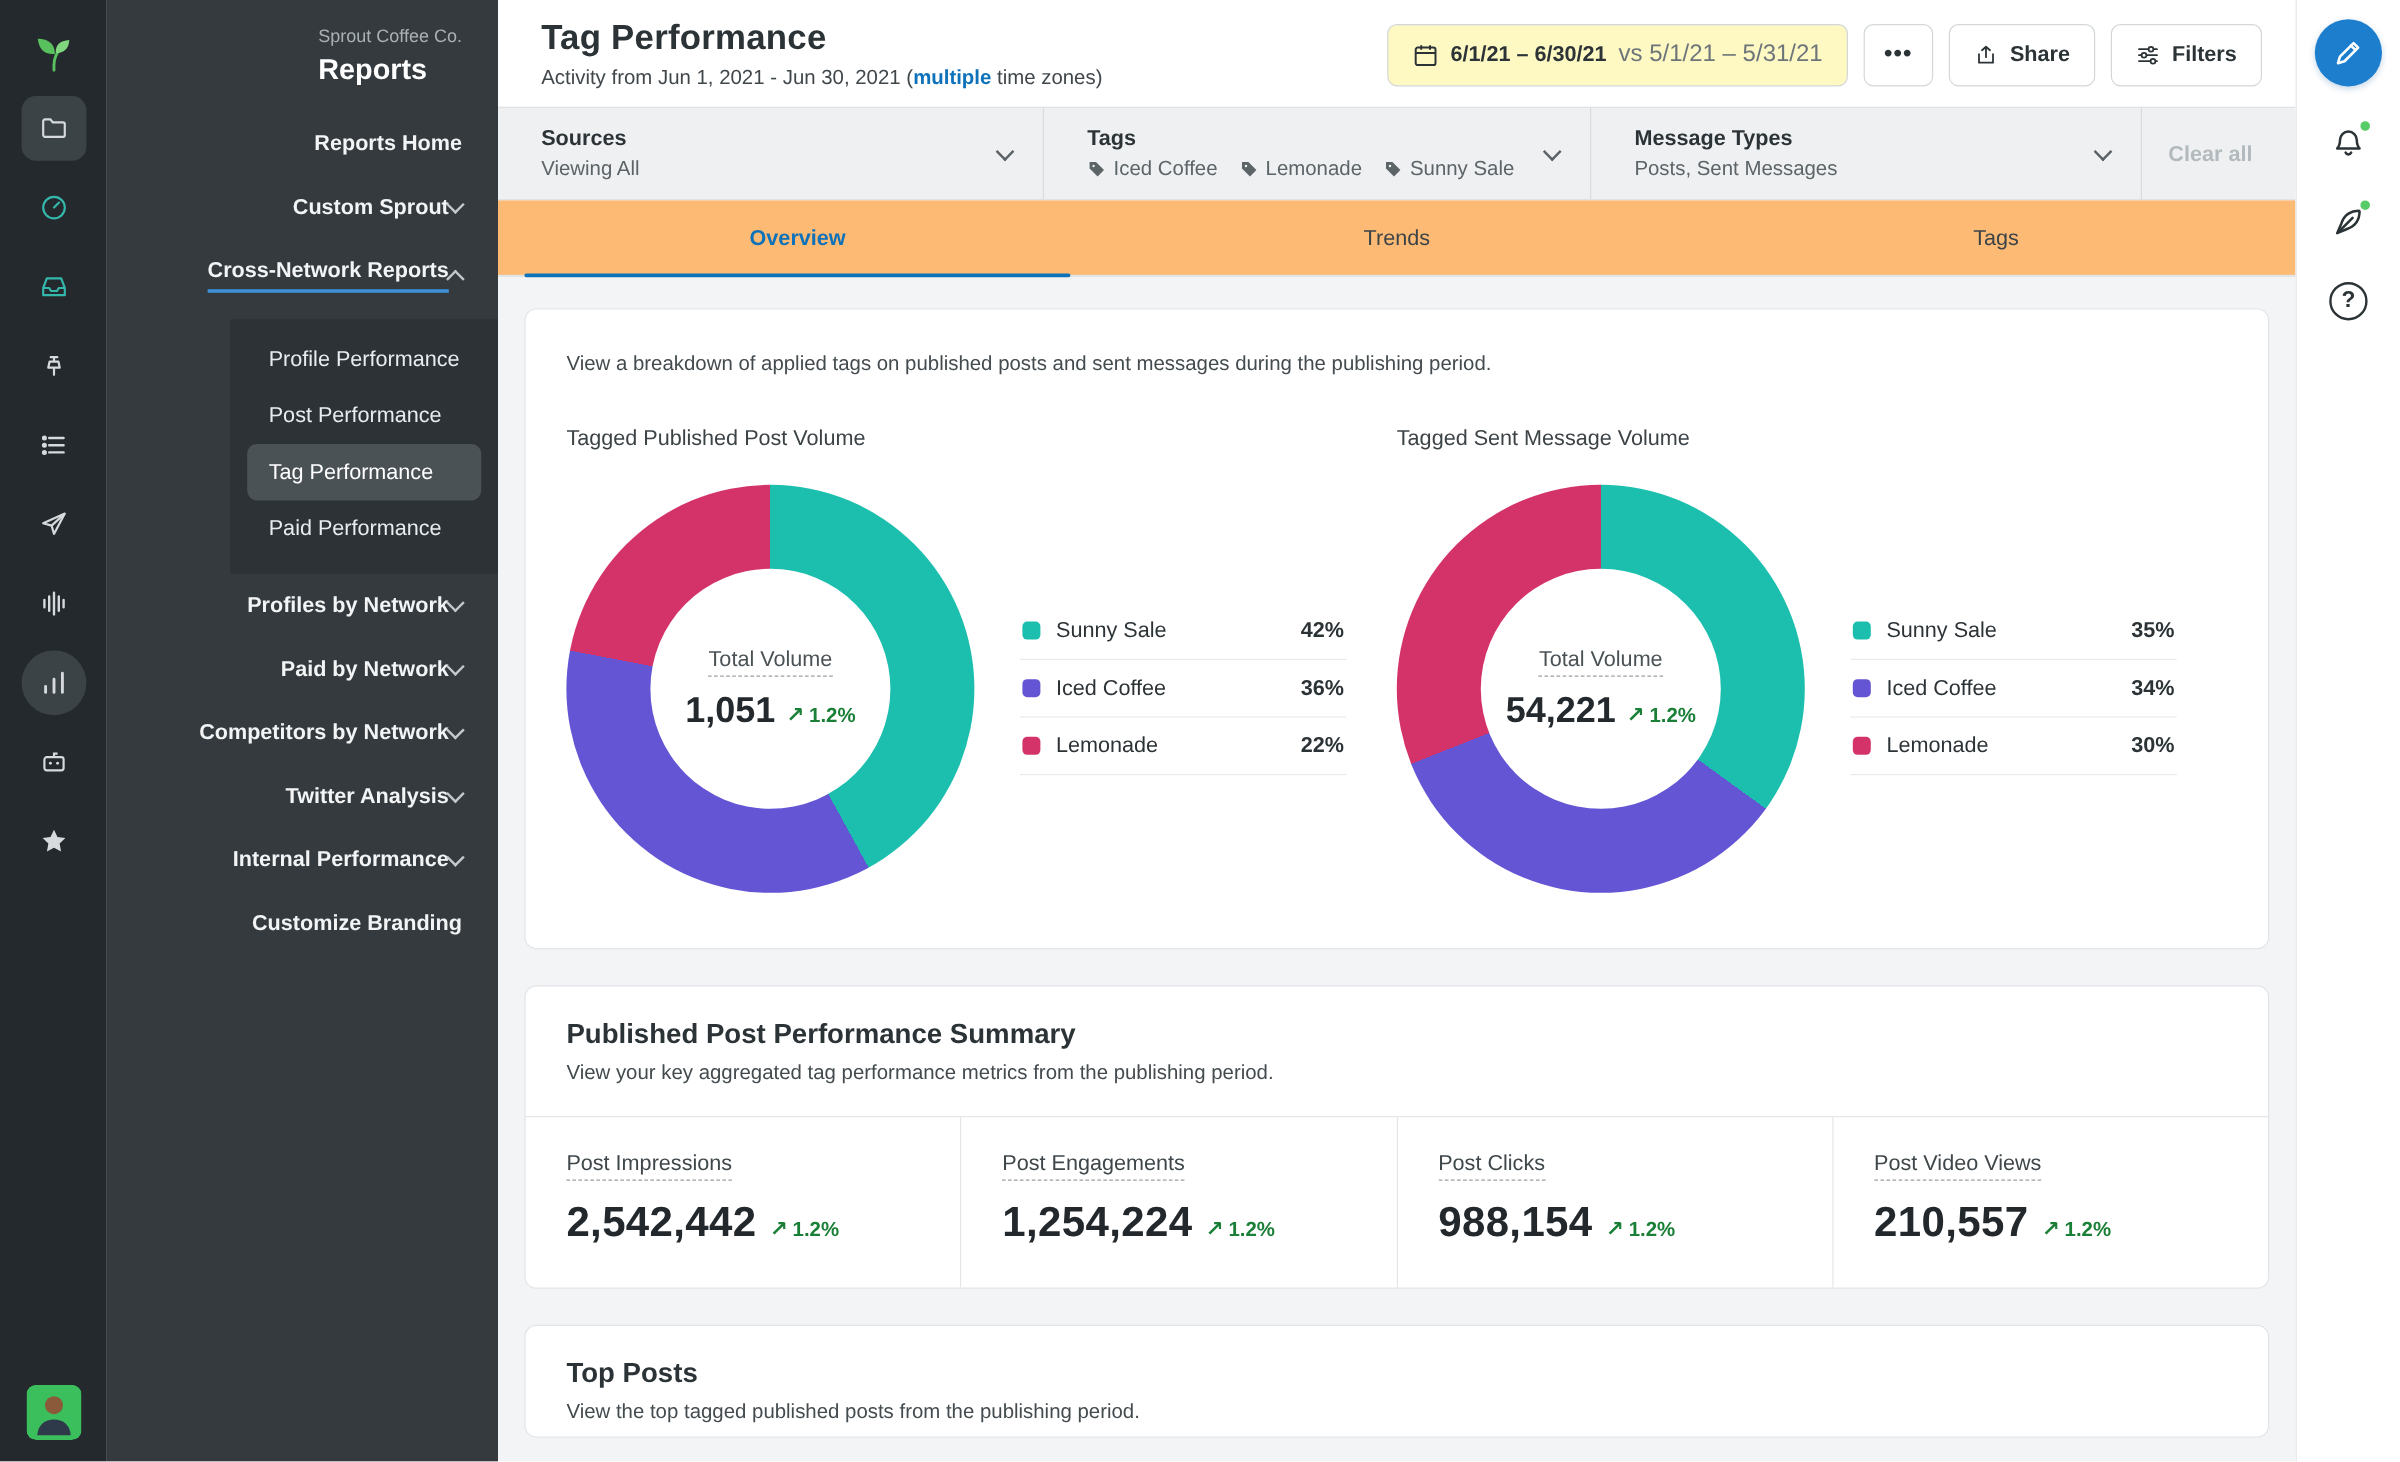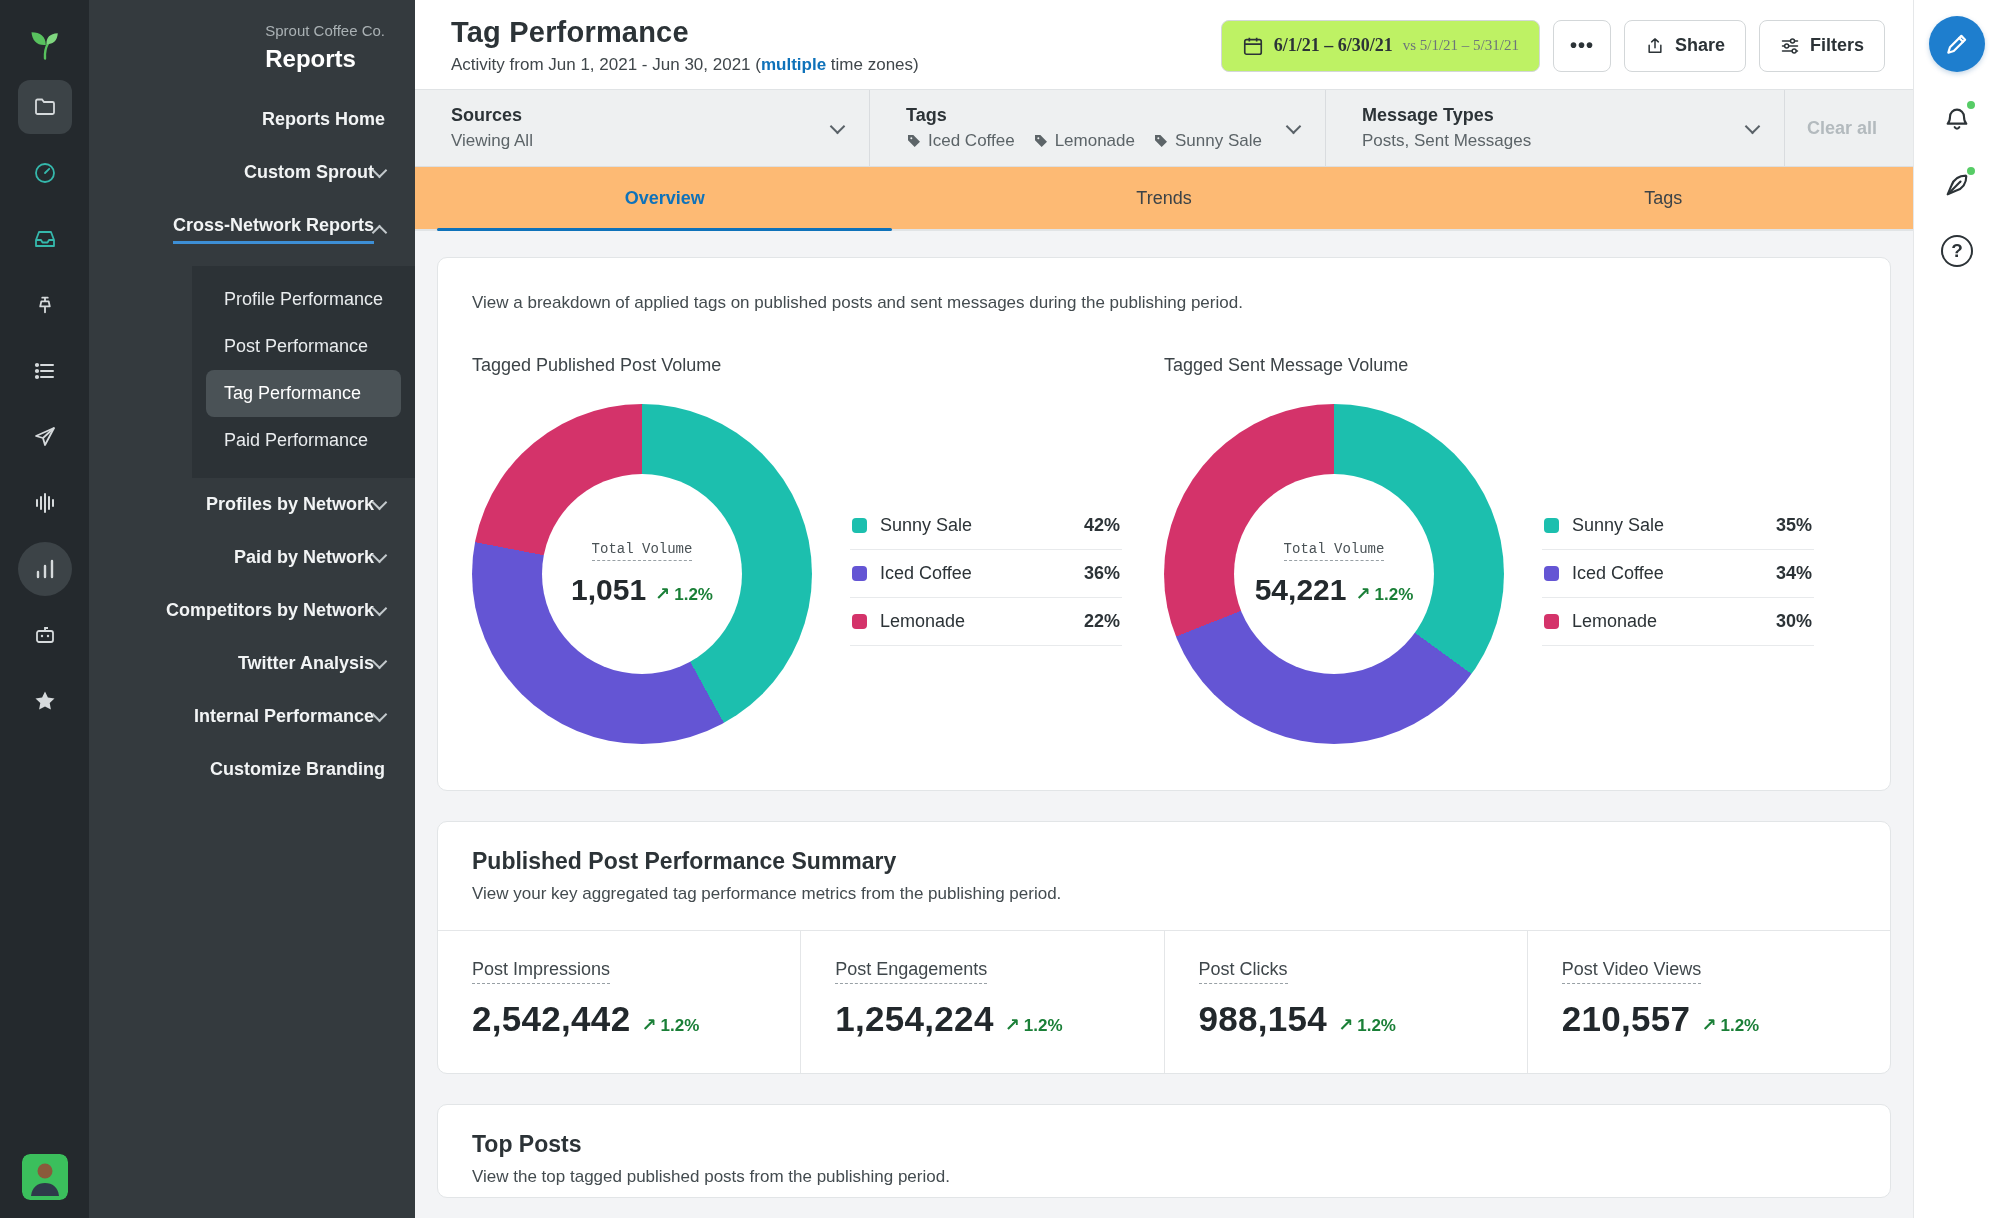--- a/index.html
+++ b/index.html
@@ -34,23 +34,23 @@
 
   
   .main { flex:1; min-width:0; display:flex; flex-direction:column; background:#fff; }
 
   .page-header { display:flex; justify-content:space-between; align-items:center; padding:16px 28px 14px 36px; }
   .ph-title { font-size:29px; font-weight:bold; color:#2c3337; letter-spacing:.2px; }
   .ph-sub { font-size:17px; color:#40474b; margin-top:6px; }
   .ph-sub .link { color:#0e72ba; font-weight:bold; text-decoration:none; }
   .ph-actions { display:flex; align-items:center; gap:13px; }
   .btn { display:flex; align-items:center; gap:10px; height:52px; padding:0 20px; border:1px solid #d3d7d9; border-radius:8px; background:#fff; font-size:18px; font-weight:bold; color:#2c3337; }
-  .btn.date-btn { background:#bef264;font-family:Liberation Serif, serif; }
+  .btn.date-btn { background:#fef9c3; }
   .btn .dr { font-weight:bold; }
-  .btn .dc { font-weight:normal; font-size:15px; color:#6d757a; }
+  .btn .dc { font-weight:normal; font-size:20px; color:#6d757a; }
   .btn.more-btn { padding:0 16px; font-size:20px; letter-spacing:1px; }
 
   
   .filter-bar { display:flex; background:#eef0f1; border-top:1px solid #e0e3e5; border-bottom:1px solid #dcdfe1; height:78px; flex-shrink:0; }
   .fcell { display:flex; align-items:center; justify-content:space-between; padding:0 26px 0 36px; border-right:1px solid #d9dcdf; }
   .fcell.sources { width:455px; }
   .fcell.tags { width:456px; }
   .fcell.msgtypes { width:459px; }
   .flabel { font-size:18px; font-weight:bold; color:#2c3337; }
   .fvalue { font-size:17px; color:#5c6468; margin-top:5px; }
@@ -71,21 +71,21 @@
   .card-head { padding:26px 34px 10px; }
   .card-title { font-size:23px; font-weight:bold; color:#2c3337; }
   .card-desc { font-size:17px; color:#434b4f; margin-top:9px; }
 
   .charts-body { display:flex; padding:6px 34px 46px; }
   .chart-group { flex:1; min-width:0; }
   .cg-title { font-size:18px; color:#3c4347; margin:26px 0 28px; }
   .chart-row { display:flex; align-items:center; gap:38px; }
   .donut { width:340px; height:340px; border-radius:50%; position:relative; flex-shrink:0; }
   .hole { position:absolute; inset:70px; background:#fff; border-radius:50%; display:flex; flex-direction:column; align-items:center; justify-content:center; }
-  .total-label { font-size:14px; color:#4a5256; border-bottom:1.5px dashed #98a0a5; padding-bottom:3px;font-family:Liberation Mono, monospace; }
+  .total-label { font-size:18px; color:#4a5256; border-bottom:1.5px dashed #98a0a5; padding-bottom:3px; }
   .total-row { display:flex; align-items:baseline; gap:9px; margin-top:12px; }
   .total-value { font-size:30px; font-weight:bold; color:#23292d; }
   .change { display:inline-flex; align-items:baseline; gap:4px; color:#1a7f37; font-size:17px; font-weight:600; }
   .change .arrow { font-weight:bold; font-size:18px; }
   .legend { width:272px; }
   .legend-row { display:flex; align-items:center; padding:13px 2px; border-bottom:1px solid #e8eaec; font-size:18px; color:#2c3337; }
   .swatch { width:15px; height:15px; border-radius:4px; margin-right:13px; flex-shrink:0; }
   .legend-pct { margin-left:auto; font-weight:bold; }
 
   .metrics-row { display:flex; border-top:1px solid #e4e6e8; margin-top:16px; }

